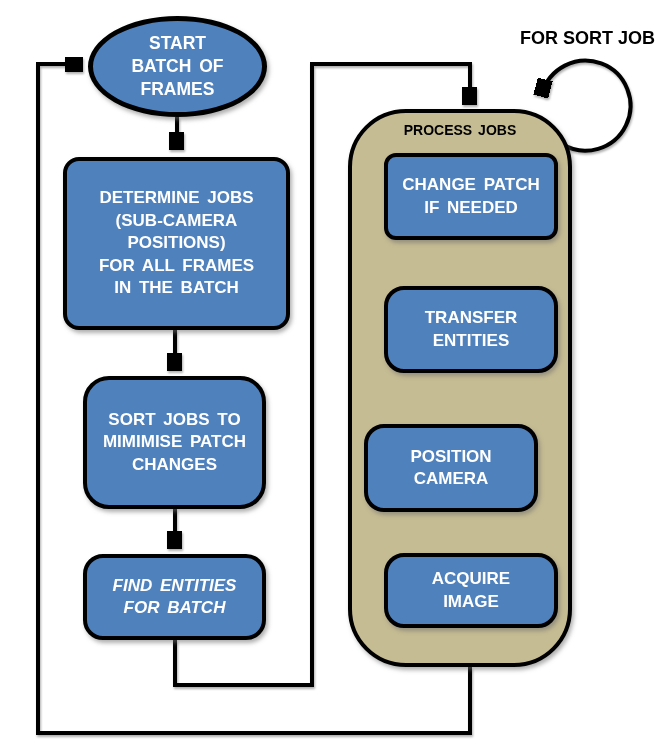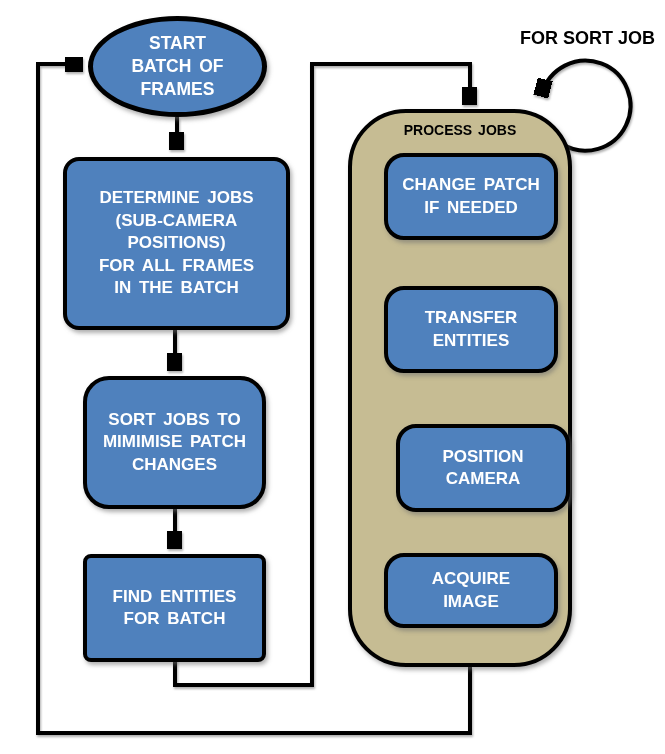--- a/index.html
+++ b/index.html
@@ -40,42 +40,42 @@
     box-shadow:2px 3px 4px rgba(110,110,110,0.55);
   }
   .ellipse{
     left:88px;top:16px;width:179px;height:101px;
     border-radius:50%;
     border-width:5px;
     font-size:17.5px;
   }
   .box-determine{left:63px;top:157px;width:227px;height:173px;border-radius:16px;}
   .box-sort{left:83px;top:376px;width:183px;height:133px;border-radius:26px;}
-  .box-find{left:83px;top:554px;width:183px;height:108px;border-radius:8px;}
+  .box-find{left:83px;top:554px;width:183px;height:86px;border-radius:20px;font-style:italic;}
   .container-box{
     position:absolute;
     box-sizing:border-box;
     left:348px;top:109px;width:224px;height:558px;
     background:var(--container-fill);
     border:4px solid var(--stroke);
     border-radius:58px;
     box-shadow:2px 3px 4px rgba(110,110,110,0.55);
   }
   .container-label{
     position:absolute;
     left:348px;top:122px;width:224px;
     text-align:center;
     font-weight:bold;
     font-size:14px;
     color:var(--text-label);
     word-spacing:2px;
   }
-  .box-change{left:384px;top:153px;width:174px;height:87px;border-radius:20px;}
+  .box-change{left:384px;top:153px;width:174px;height:87px;border-radius:12px;}
   .box-transfer{left:384px;top:286px;width:174px;height:87px;border-radius:20px;}
-  .box-position{left:396px;top:424px;width:174px;height:88px;border-radius:20px;}
+  .box-position{left:364px;top:424px;width:174px;height:88px;border-radius:20px;}
   .box-acquire{left:384px;top:553px;width:174px;height:75px;border-radius:20px;}
   .loop-label{
     position:absolute;
     left:510px;top:28px;width:155px;
     text-align:center;
     font-weight:bold;
     font-size:18px;
     color:var(--text-label);
     white-space:nowrap;
   }

